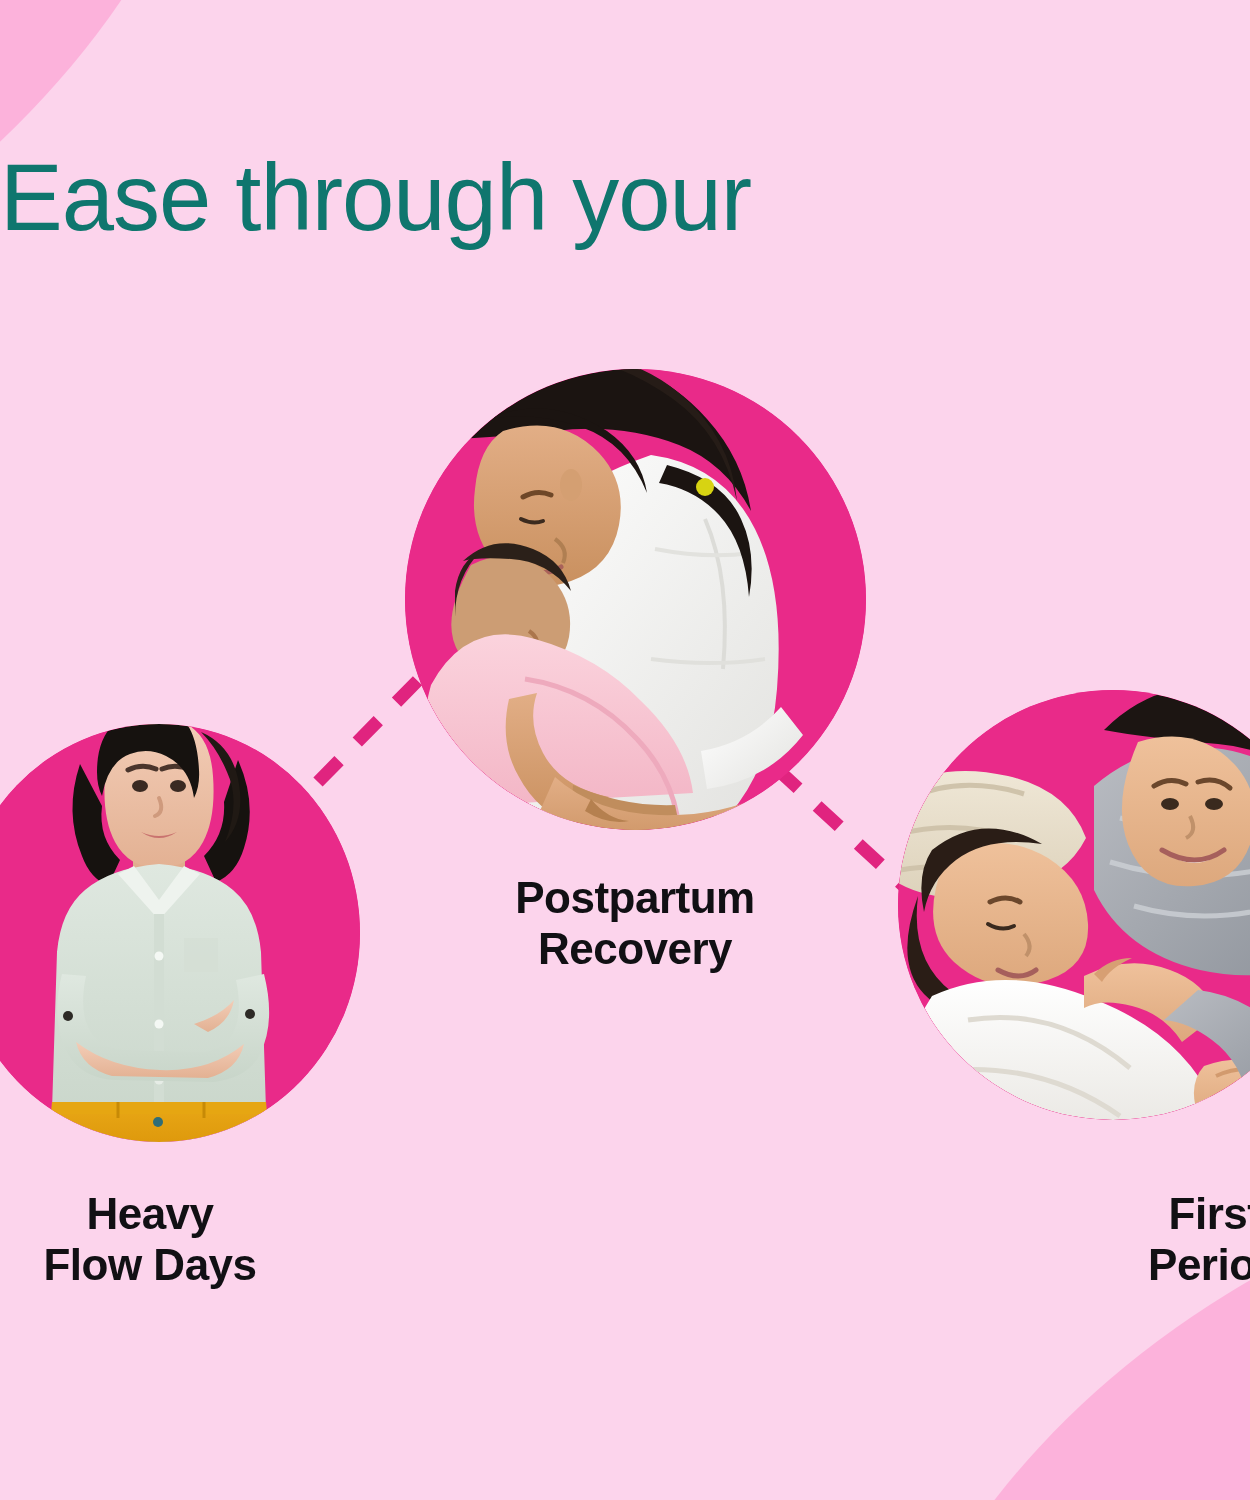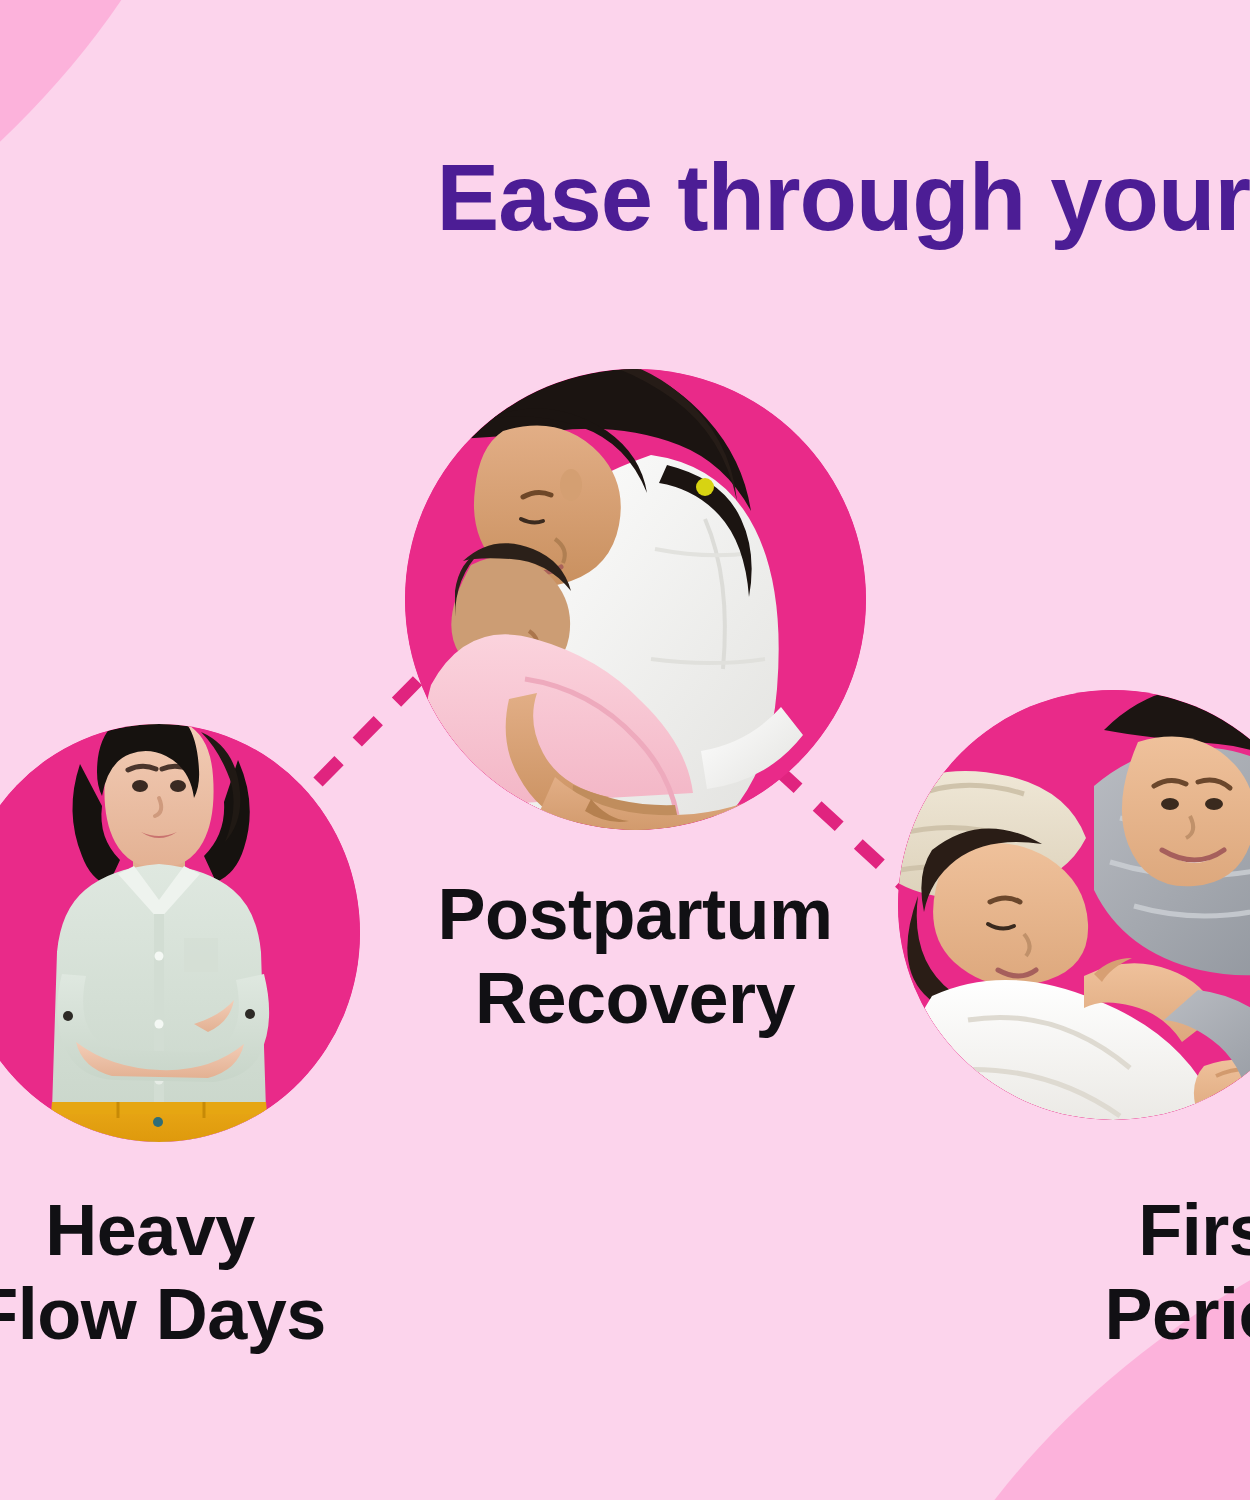--- a/index.html
+++ b/index.html
@@ -30,26 +30,26 @@
     width:880px;height:720px;
     background:#fcb2db;
     border-radius:100% 0 0 0;
     transform:rotate(-8deg);
   }
 
   
   .headline{
     position:absolute;
     top:150px;left:0;width:1250px;
-    text-align:right;
+    text-align:left;
     font-size:94px;
     line-height:1.02;
-    font-weight:700;
+    font-weight:400;
     letter-spacing:-1px;
-    color:#4c1d95;
+    color:#0f766e;
     white-space:nowrap;
   }
 
   
   .connector{position:absolute;pointer-events:none;}
   .connector svg{display:block;overflow:visible;}
 
   
   .node{position:absolute;}
   .disc{
@@ -64,21 +64,21 @@
     border-radius:50%;
     overflow:hidden;
   }
   .photo svg{display:block;width:100%;height:100%;}
 
   .node-label{
     position:absolute;
     text-align:center;
     color:#111014;
     font-weight:700;
-    font-size:72px;
+    font-size:44px;
     line-height:1.17;
     letter-spacing:-0.5px;
     white-space:pre-line;
   }
 
   
   #node-heavy-flow .disc{left:-42px;top:724px;width:402px;height:418px;}
   #node-heavy-flow .node-label{left:-140px;top:1188px;width:580px;}
 
   #node-postpartum .disc{left:405px;top:369px;width:461px;height:461px;}

